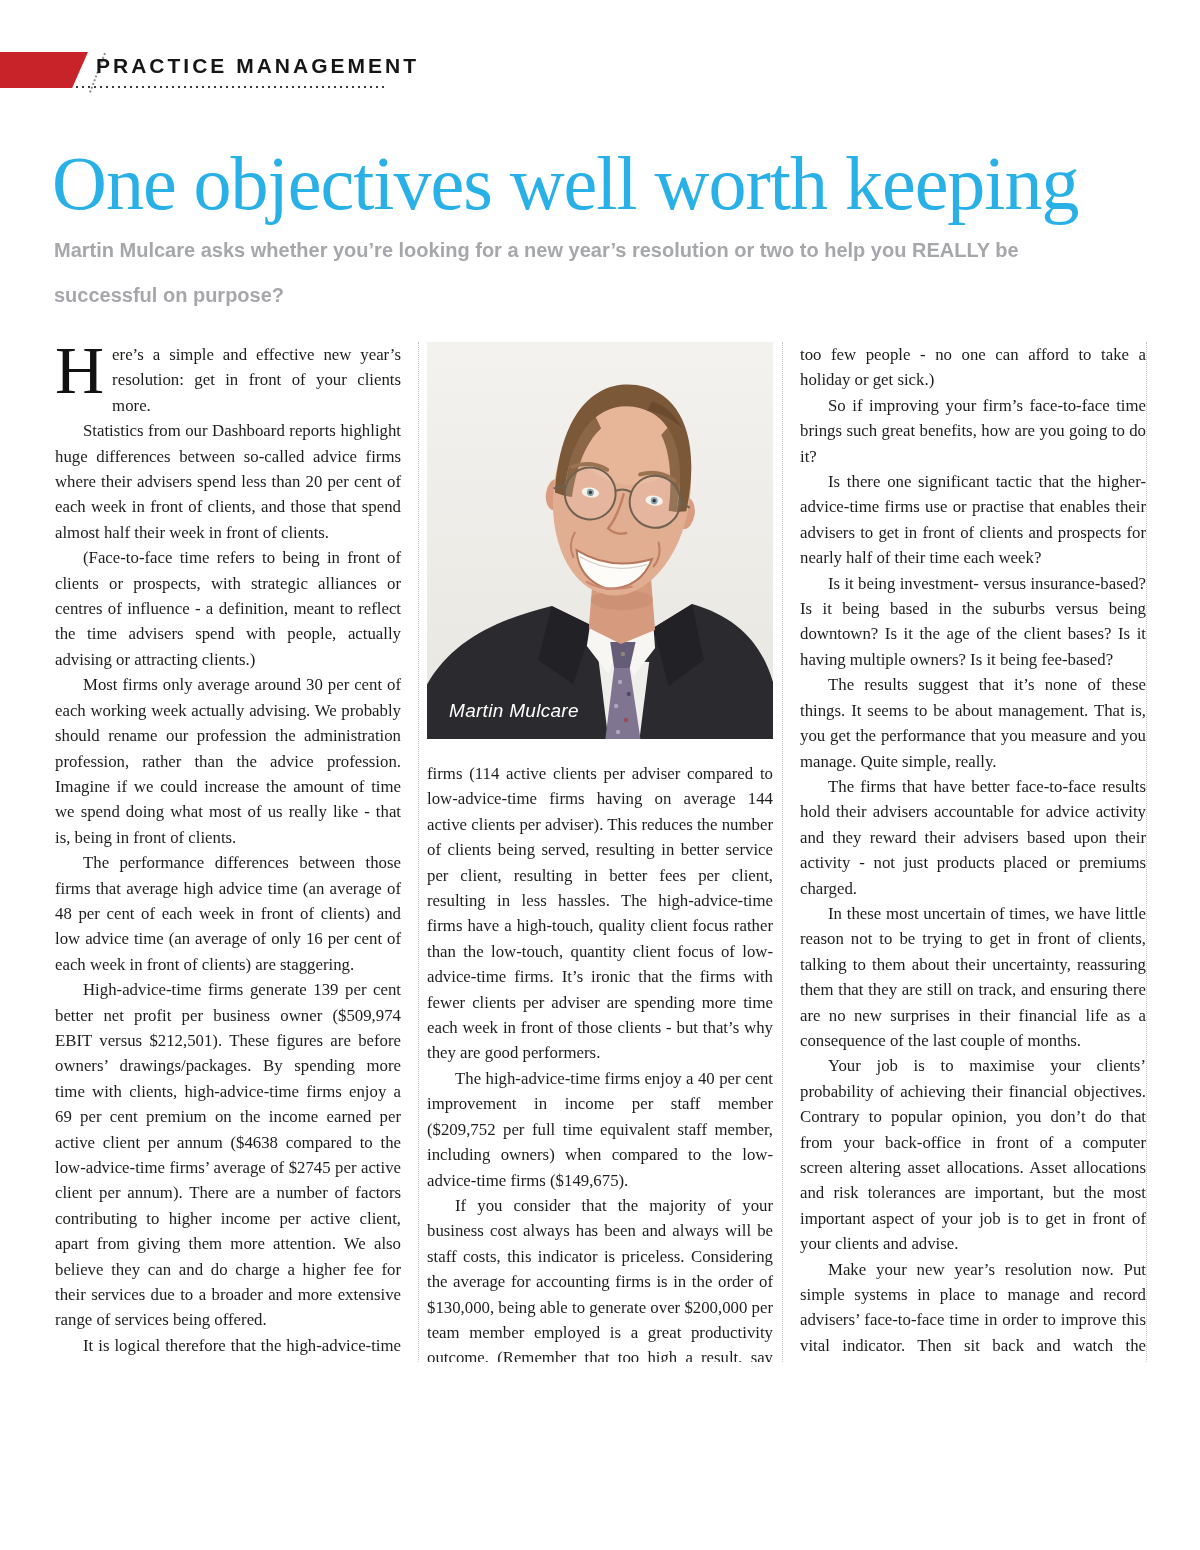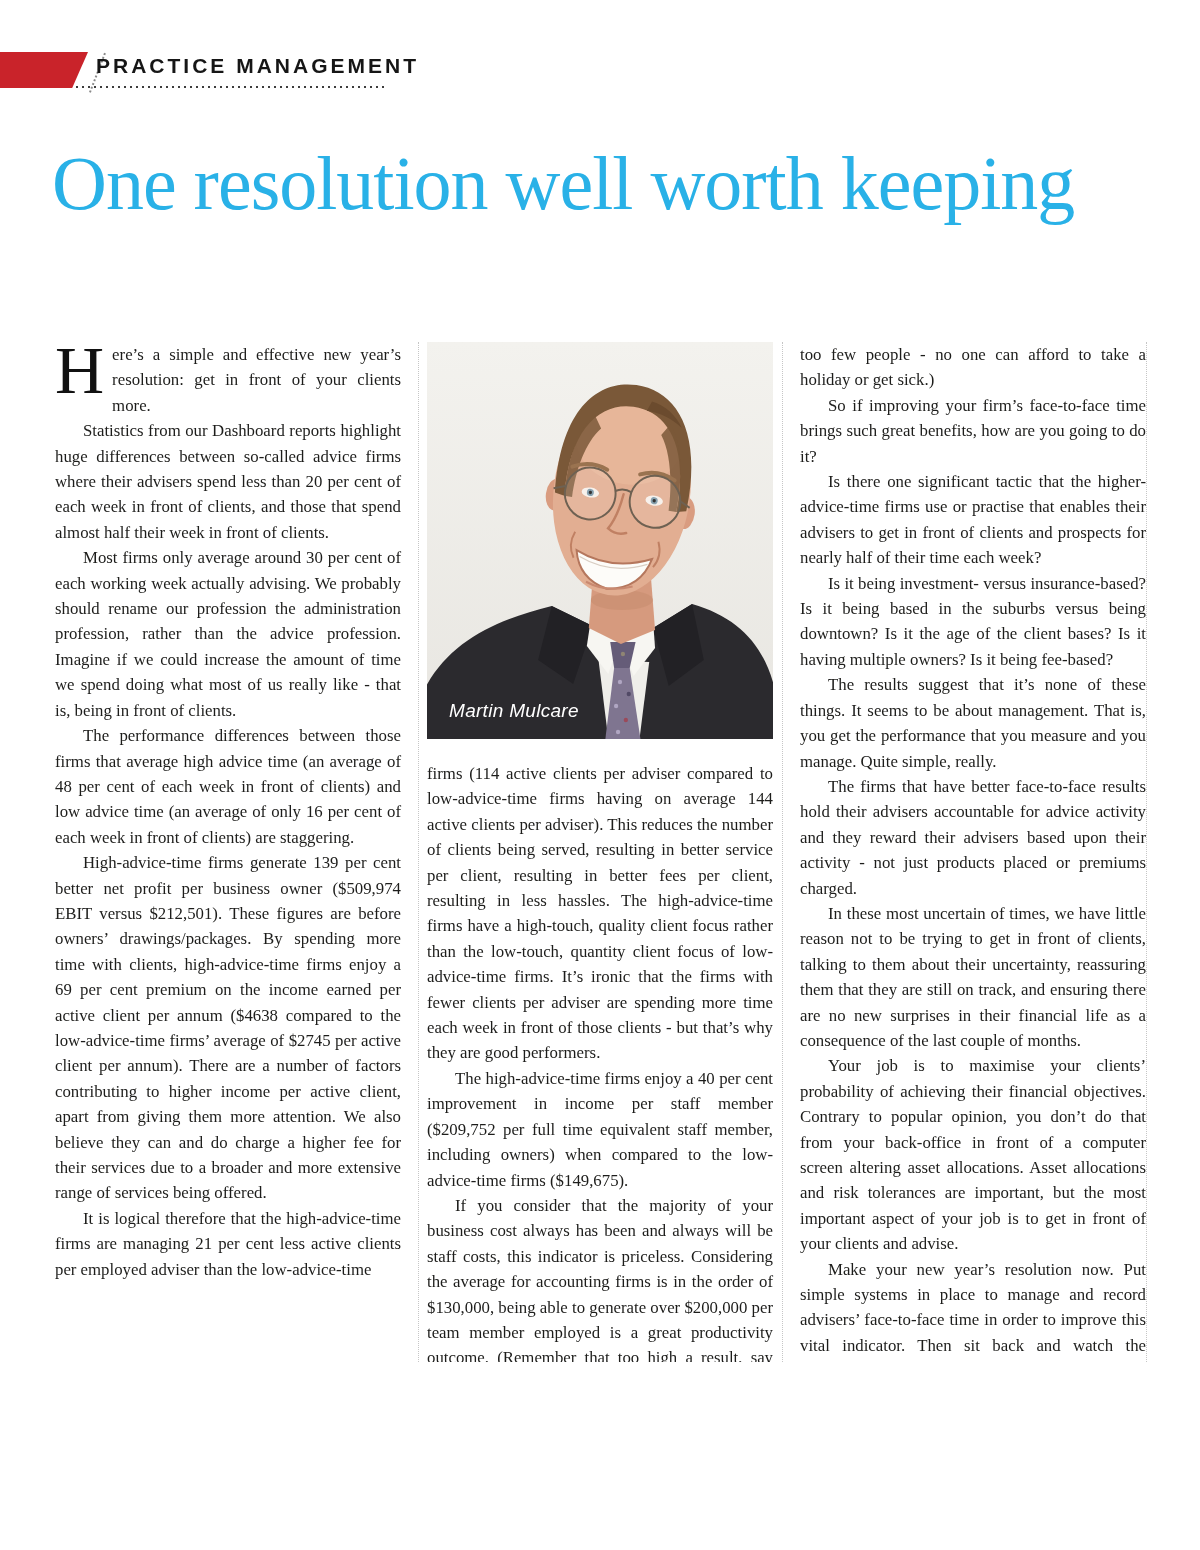--- a/index.html
+++ b/index.html
@@ -109,27 +109,29 @@
 </head>
 <body>
 
 <div class="page">
 
   <div class="kicker-flag"></div>
   <div class="kicker-diag"></div>
   <div class="kicker-text">PRACTICE MANAGEMENT</div>
   <div class="kicker-dots"></div>
 
-  <h1 class="headline">One resolution well worth keeping</h1>
+  <h1 class="headline">One objectives well worth keeping</h1>
+  <div class="standfirst">Martin Mulcare asks whether you’re looking for a new year’s resolution or two to help you REALLY be successful on purpose?</div>
 
   <div class="columns">
 
     <div class="col col-1">
       <p class="noindent"><span class="dropcap">H</span><span>ere’s a simple and effective new year’s resolution: get in front of your clients more.</span></p>
       <p>Statistics from our Dashboard reports highlight huge differences between so-called advice firms where their advisers spend less than 20 per cent of each week in front of clients, and those that spend almost half their week in front of clients.</p>
+      <p>(Face-to-face time refers to being in front of clients or prospects, with strategic alliances or centres of influence - a definition, meant to reflect the time advisers spend with people, actually advising or attracting clients.)</p>
       <p>Most firms only average around 30 per cent of each working week actually advising. We probably should rename our profession the administration profession, rather than the advice profession. Imagine if we could increase the amount of time we spend doing what most of us really like - that is, being in front of clients.</p>
       <p>The performance differences between those firms that average high advice time (an average of 48 per cent of each week in front of clients) and low advice time (an average of only 16 per cent of each week in front of clients) are staggering.</p>
       <p>High-advice-time firms generate 139 per cent better net profit per business owner ($509,974 EBIT versus $212,501). These figures are before owners’ drawings/packages. By spending more time with clients, high-advice-time firms enjoy a 69 per cent premium on the income earned per active client per annum ($4638 compared to the low-advice-time firms’ average of $2745 per active client per annum). There are a number of factors contributing to higher income per active client, apart from giving them more attention. We also believe they can and do charge a higher fee for their services due to a broader and more extensive range of services being offered.</p>
       <p>It is logical therefore that the high-advice-time firms are managing 21 per cent less active clients per employed adviser than the low-advice-time</p>
     </div>
 
     <div class="col col-2">
       <div class="photo">
         <svg viewBox="0 0 355 397" preserveAspectRatio="none">
           <defs>

